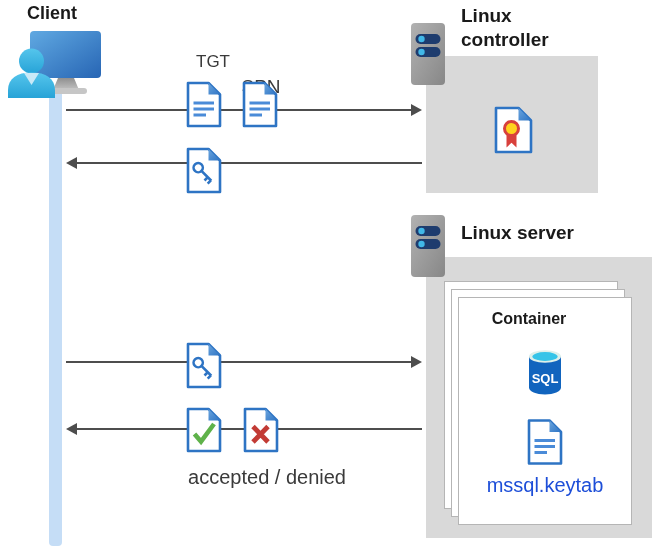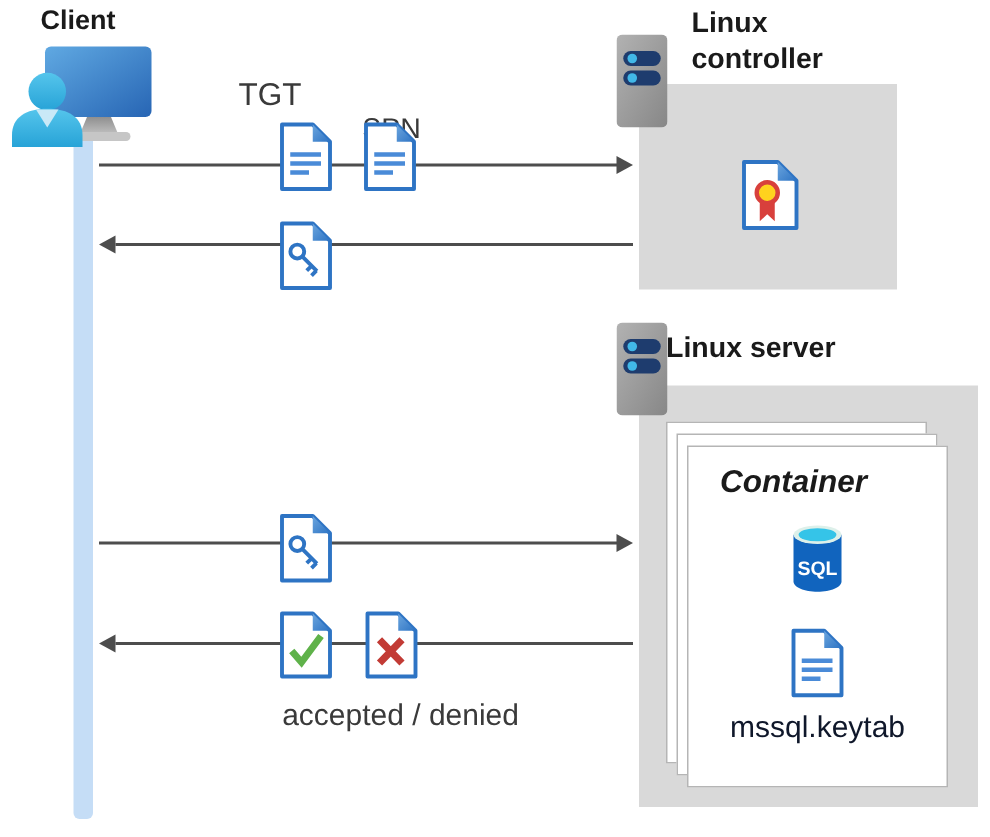--- a/index.html
+++ b/index.html
@@ -88,21 +88,21 @@
       <polygon points="50,50 66,50 71,62 45,62" fill="url(#gradStand)"></polygon>
       <rect x="41" y="60" width="38" height="6" rx="3" fill="#c6c6c6"></rect>
     </g>
     <g>
       <circle cx="23.5" cy="33" r="12.5" fill="url(#gradPerson)"></circle>
       <path d="M0 70 V62 C0 50.5 9 44.5 23.5 44.5 C38 44.5 47 50.5 47 62 V70 Z" fill="url(#gradPerson)"></path>
       <polygon points="16,45 31,45 23.5,57" fill="#c9e9f7"></polygon>
     </g>
   </svg>
 
-  <div class="abs plain-label" style="left:159px;top:52px;width:60px;text-align:left;font-size:21px;">TGT</div>
+  <div class="abs plain-label" style="left:170px;top:52px;width:60px;text-align:right;font-size:17px;">TGT</div>
   <div class="abs plain-label" style="left:231px;top:52px;width:60px;text-align:center;font-size:19px;margin-top:24px;">SPN</div>
 
   <svg class="abs" style="left:186px;top:81px;" width="36" height="47" viewBox="0 0 36 47">
     <path d="M2 2 H22.5 L34 13.5 V45 H2 Z" fill="#ffffff" stroke="#2e74c4" stroke-width="2.6" stroke-linejoin="round"></path>
     <path d="M22.5 2 L34 13.5 H22.5 Z" fill="url(#gradFold)"></path>
     <rect x="7.5" y="20.5" width="20.5" height="3" fill="#4a8bd8"></rect>
     <rect x="7.5" y="26.5" width="20.5" height="3" fill="#4a8bd8"></rect>
     <rect x="7.5" y="32.5" width="12.5" height="3" fill="#4a8bd8"></rect>
   </svg>
 
@@ -139,40 +139,40 @@
     <circle cx="17.5" cy="22.5" r="7" fill="#ffd21e" stroke="#d8403c" stroke-width="3"></circle>
   </svg>
 
   <svg class="abs" style="left:411px;top:215px;" width="34" height="62" viewBox="0 0 34 62">
     <rect x="0" y="0" width="34" height="62" rx="4" fill="url(#gradServer)"></rect>
     <rect x="4.5" y="11" width="25" height="10" rx="5" fill="#1e3c6e"></rect>
     <circle cx="10.5" cy="16" r="3.2" fill="#41b8e8"></circle>
     <rect x="4.5" y="24" width="25" height="10" rx="5" fill="#1e3c6e"></rect>
     <circle cx="10.5" cy="29" r="3.2" fill="#41b8e8"></circle>
   </svg>
-  <div class="abs bold-label" style="left:444px;top:222px;font-size:19px;white-space:nowrap;">Linux server</div>
+  <div class="abs bold-label" style="left:461px;top:222px;font-size:19px;white-space:nowrap;">Linux server</div>
 
-  <div class="abs bold-label" style="left:458px;top:310px;width:142px;text-align:center;font-size:21px;font-style:italic;">Container</div>
+  <div class="abs bold-label" style="left:458px;top:310px;width:142px;text-align:center;font-size:16px;">Container</div>
 
   <svg class="abs" style="left:527px;top:348px;" width="36" height="48" viewBox="0 0 36 48">
     <path d="M2 8.5 V39.5 C2 43.6 9.2 46.5 18 46.5 C26.8 46.5 34 43.6 34 39.5 V8.5 Z" fill="#1164be"></path>
     <ellipse cx="18" cy="8.5" rx="16" ry="6.2" fill="#ddf0ea"></ellipse>
     <ellipse cx="18" cy="8.5" rx="12.6" ry="4.4" fill="#35c4e8"></ellipse>
     <text x="18" y="35" text-anchor="middle" font-size="13" font-weight="bold" fill="#ffffff" font-family="Liberation Sans, sans-serif">SQL</text>
   </svg>
 
   <svg class="abs" style="left:527px;top:418px;" width="36" height="48" viewBox="0 0 36 47">
     <path d="M2 2 H22.5 L34 13.5 V45 H2 Z" fill="#ffffff" stroke="#2e74c4" stroke-width="2.6" stroke-linejoin="round"></path>
     <path d="M22.5 2 L34 13.5 H22.5 Z" fill="url(#gradFold)"></path>
     <rect x="7.5" y="20.5" width="20.5" height="3" fill="#4a8bd8"></rect>
     <rect x="7.5" y="26.5" width="20.5" height="3" fill="#4a8bd8"></rect>
     <rect x="7.5" y="32.5" width="12.5" height="3" fill="#4a8bd8"></rect>
   </svg>
 
-  <div class="abs plain-label" style="left:458px;top:474px;width:174px;text-align:center;font-size:20px;color:#0f172a;">mssql.keytab</div>
+  <div class="abs plain-label" style="left:458px;top:474px;width:174px;text-align:center;font-size:20px;color:#1d4ed8;">mssql.keytab</div>
 
   <svg class="abs" style="left:186px;top:342px;" width="36" height="47" viewBox="0 0 36 47">
     <path d="M2 2 H22.5 L34 13.5 V45 H2 Z" fill="#ffffff" stroke="#2e74c4" stroke-width="2.6" stroke-linejoin="round"></path>
     <path d="M22.5 2 L34 13.5 H22.5 Z" fill="url(#gradFold)"></path>
     <g transform="translate(17.5,26) rotate(45)" stroke="#2e74c4" stroke-width="2.6" fill="none">
       <circle cx="-7.5" cy="0" r="4.6"></circle>
       <path d="M-2.9 0 H11 M6 0 V4.6 M10.5 0 V4.6"></path>
     </g>
   </svg>
 

